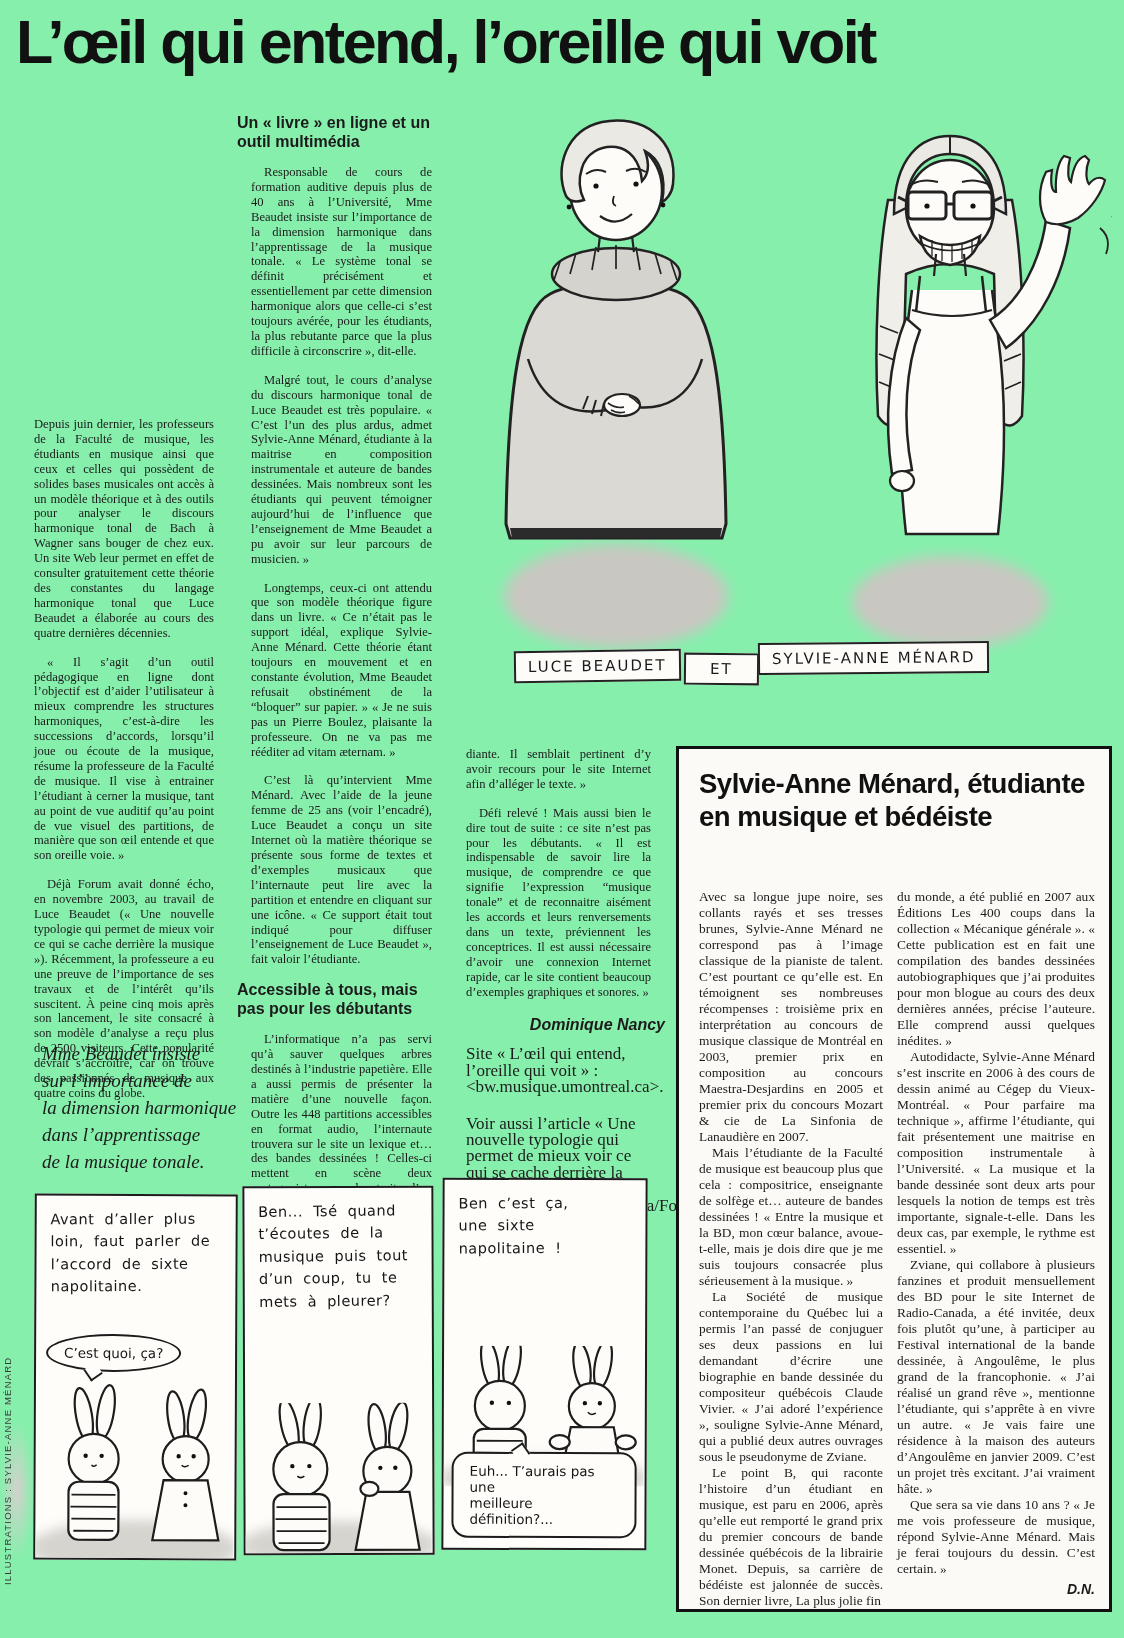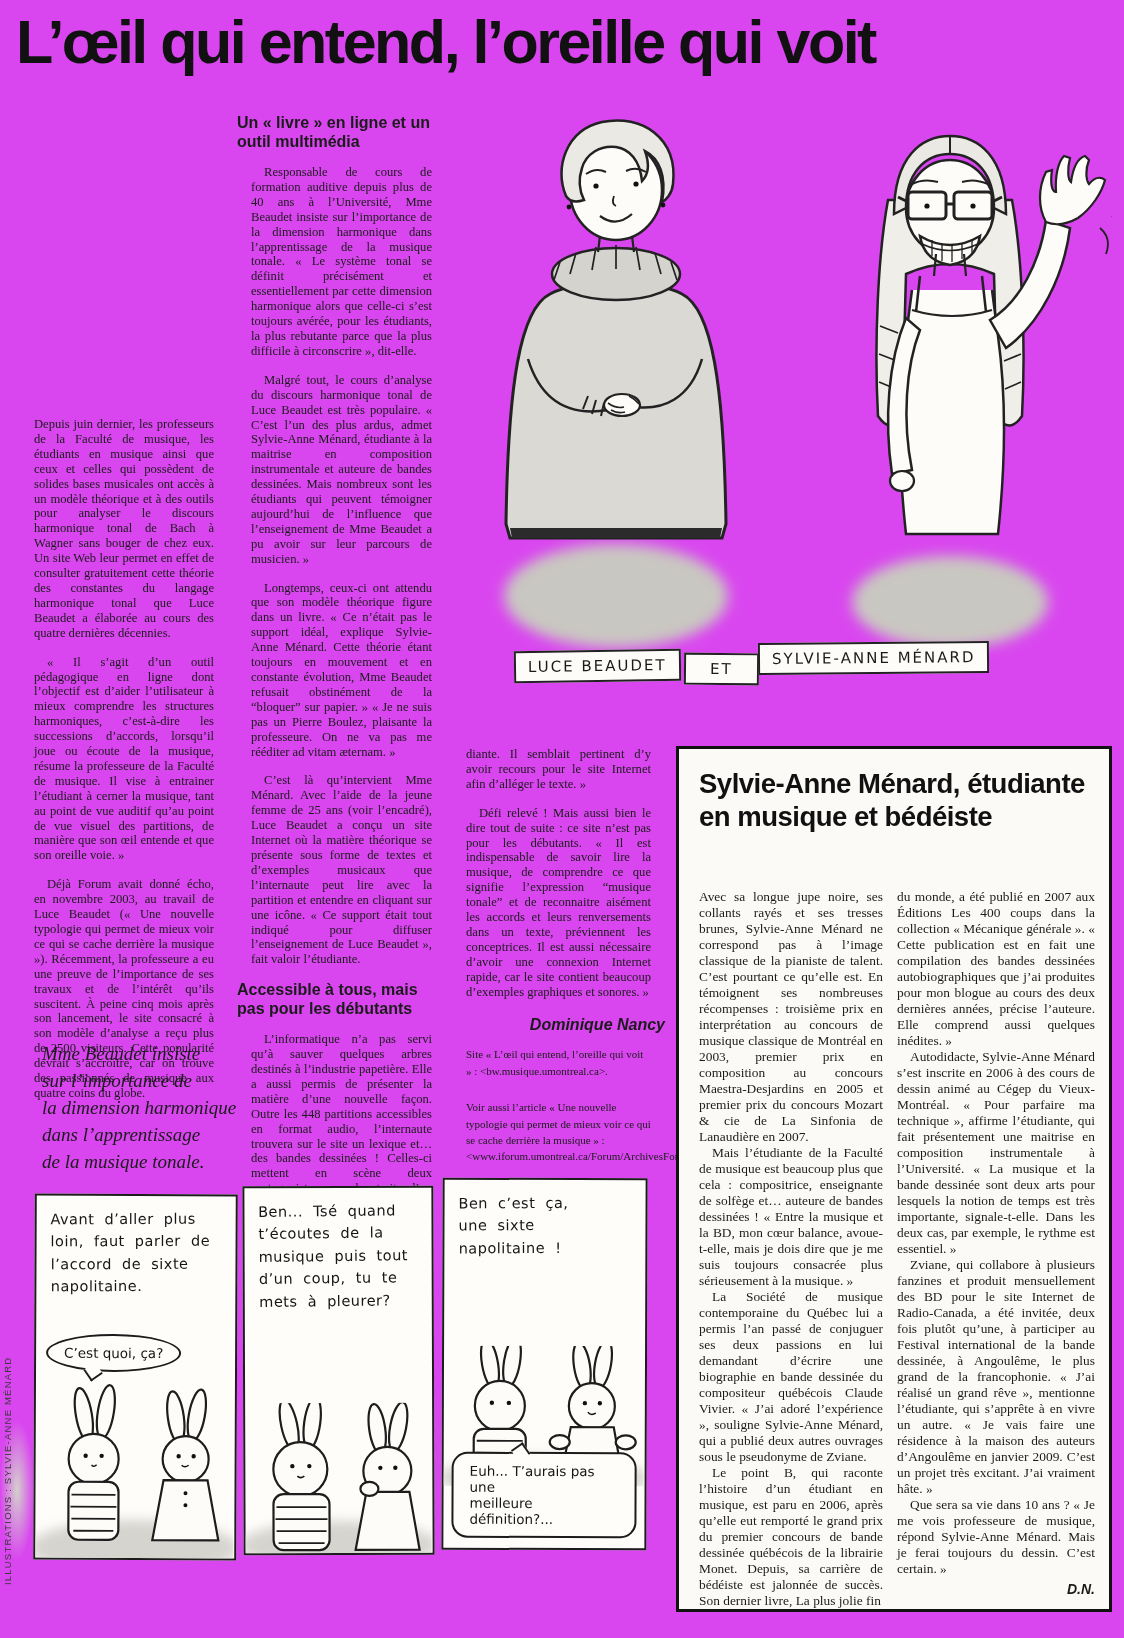--- a/index.html
+++ b/index.html
@@ -1,16 +1,16 @@
 <!DOCTYPE html>
 <html lang="fr"><head>
 <meta charset="utf-8">
 <style>
   html,body{margin:0;padding:0;background:#d8d6d1;}
-  .page{position:relative;width:1124px;height:1638px;background:#d946ef;color:#1b1b1b;
+  .page{position:relative;width:1124px;height:1638px;background:#86efac;color:#1b1b1b;
         font-family:"Liberation Serif",serif;overflow:hidden;margin:0 auto;}
 
   .headline{position:absolute;left:16px;top:10px;width:1100px;margin:0;
             font-family:"Liberation Sans",sans-serif;font-weight:bold;
             font-size:61px;letter-spacing:-2.5px;line-height:1.05;color:#111;}
 
   .lede{position:absolute;left:20px;top:117px;width:207px;
         border-top:2px solid #222;border-bottom:2px solid #222;
         padding:15px 0 19px 0;font-size:20.5px;line-height:28px;white-space:pre-line;}
 
@@ -23,21 +23,21 @@
 
   .col1{left:20px;top:403px;width:208px;}
   .col2{left:237px;top:114px;width:209px;}
   .col3{left:452px;top:733px;width:213px;}
 
   .pullquote{position:absolute;left:42px;top:1040px;width:202px;
              font-style:italic;font-size:19px;line-height:27px;white-space:pre-line;}
 
   .byline{font-family:"Liberation Sans",sans-serif;font-weight:bold;font-style:italic;
           font-size:16px;text-align:right;margin-top:18px;}
-  .note{margin-top:24px;text-align:left;font-size:11px;line-height:16.4px;}
+  .note{margin-top:24px;text-align:left;font-size:17px;line-height:16.4px;}
   .note.second{margin-top:20px;}
 
   .illu{position:absolute;left:450px;top:104px;width:662px;height:586px;}
 
   .labelbox{position:absolute;border:2px solid #222;background:#fdfcf9;
             font-family:"DejaVu Sans",sans-serif;font-size:15px;letter-spacing:2px;
             padding:5px 12px;white-space:nowrap;color:#1a1a1a;}
   .lb1{left:514px;top:650px;transform:rotate(-0.8deg);}
   .lb2{left:684px;top:653px;transform:rotate(0.6deg);padding:5px 24px;}
   .lb3{left:758px;top:642px;transform:rotate(-0.5deg);}

